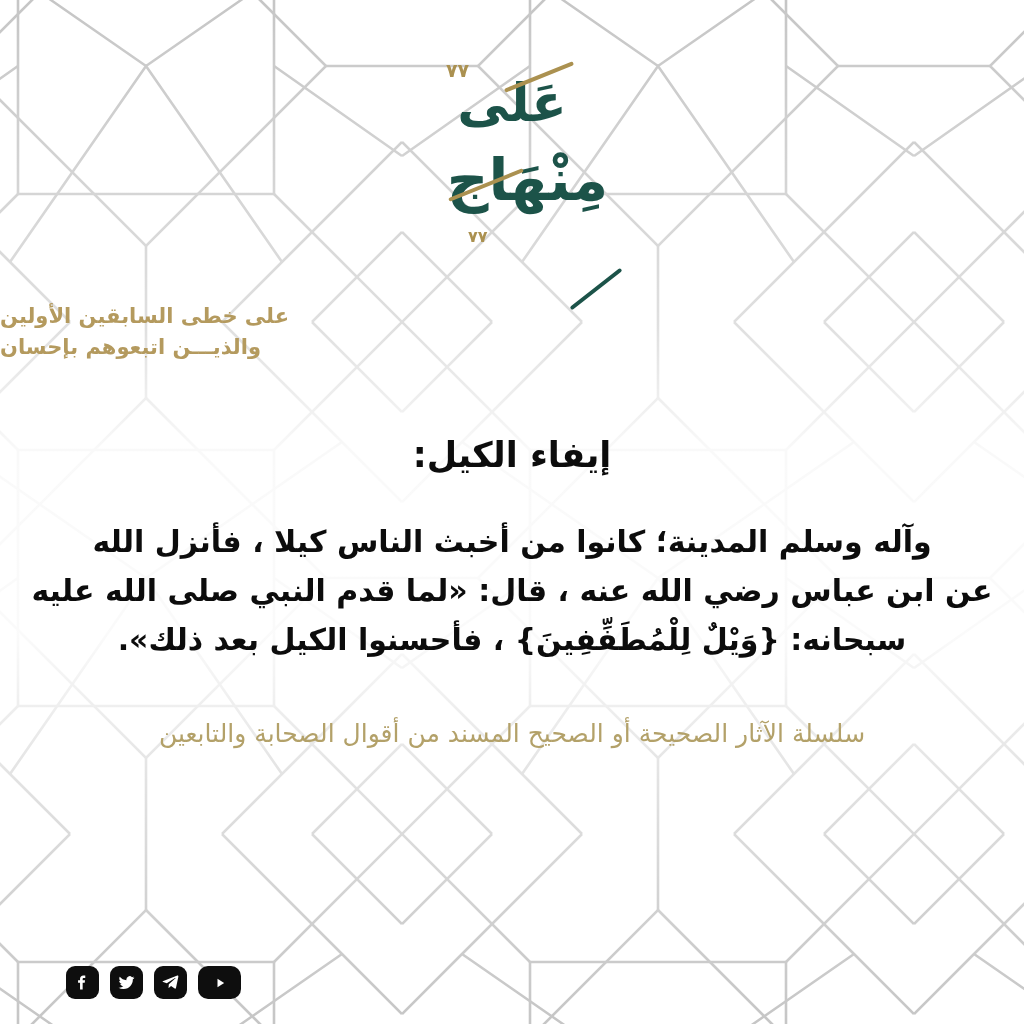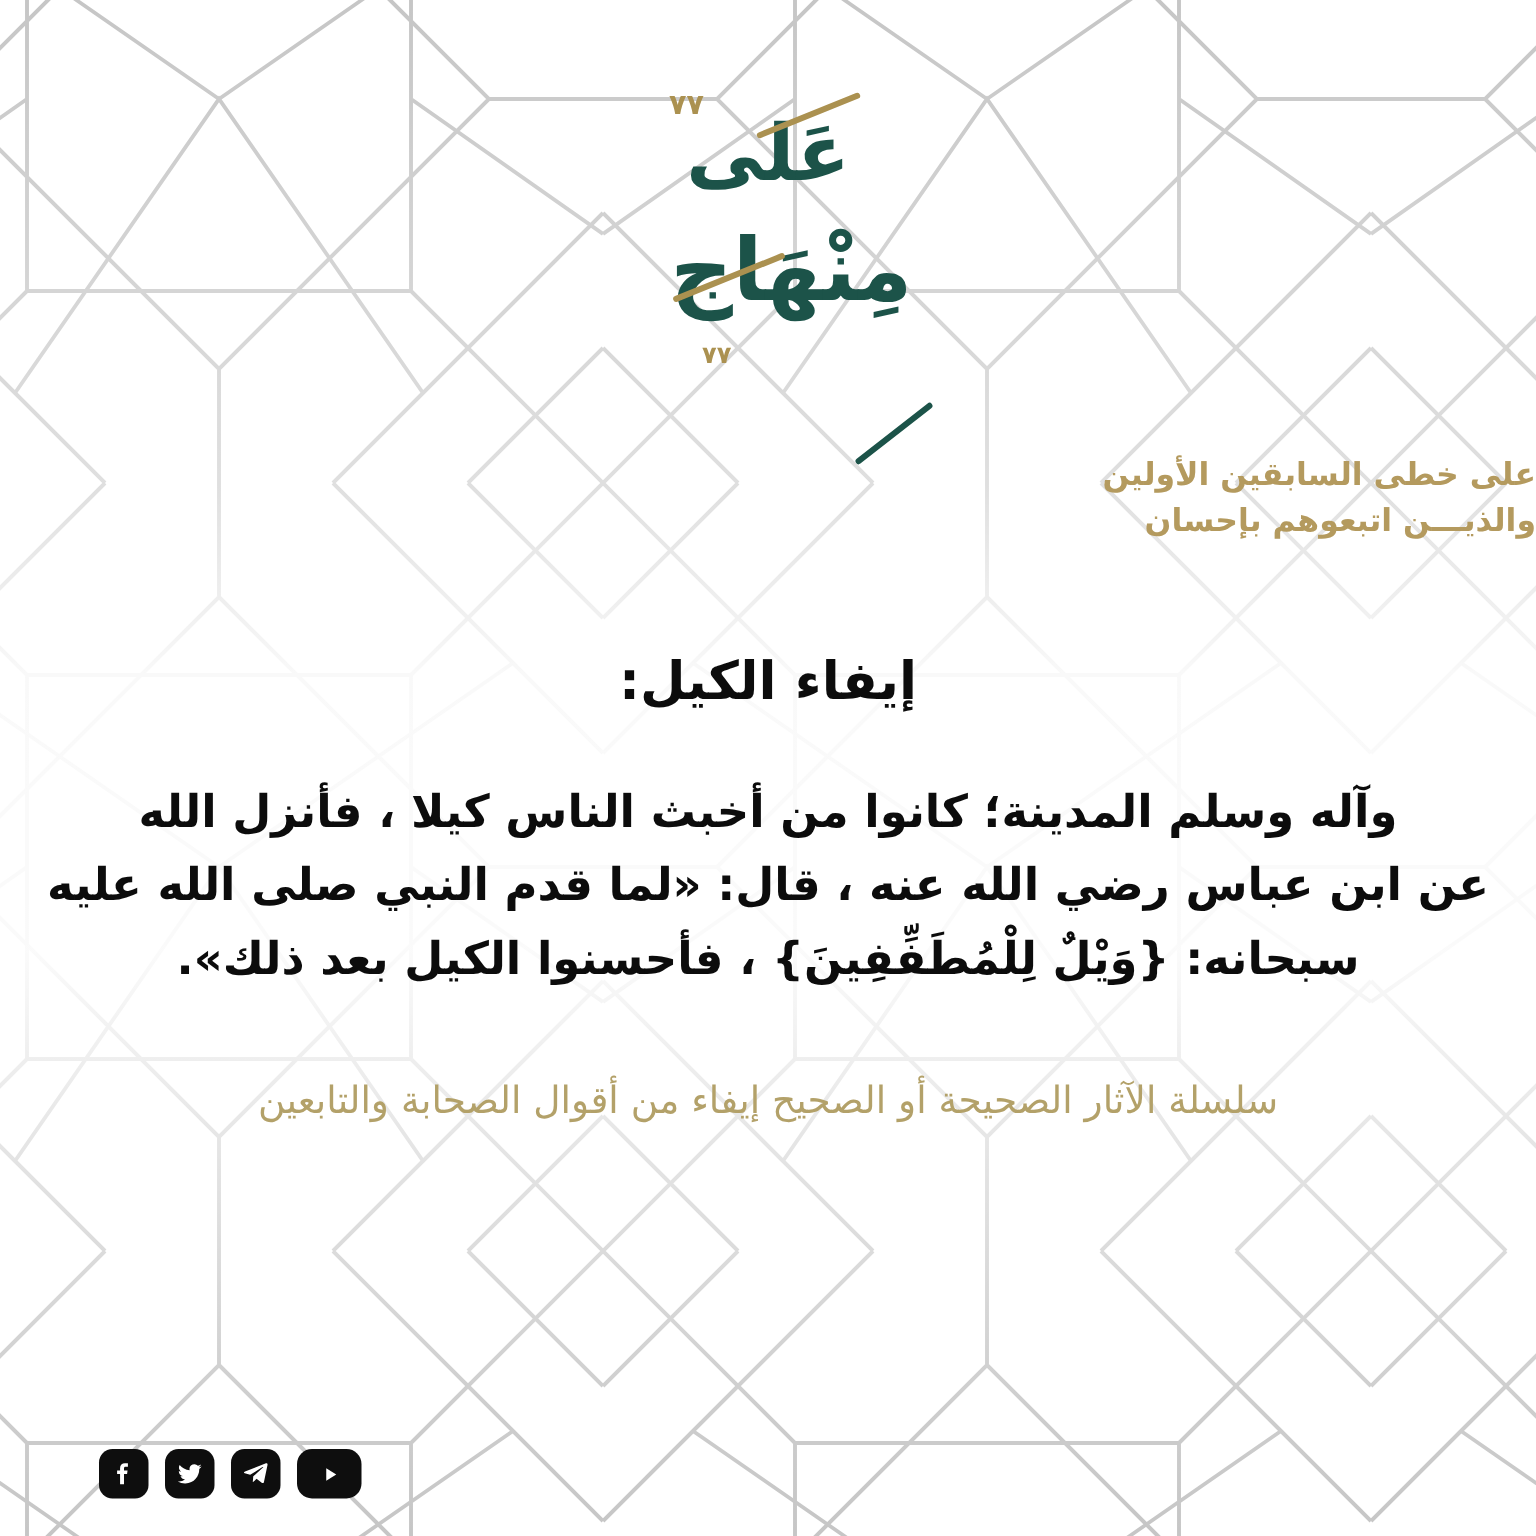--- a/index.html
+++ b/index.html
@@ -30,21 +30,21 @@
   .logo-l3{font-size:54px;line-height:64px;font-weight:bold;}
   .gold-stroke{position:absolute;height:4px;background:#ab9150;border-radius:3px;transform:rotate(-22deg);}
   .gold-stroke.s1{top:16px;left:calc(50% - 10px);width:74px;}
   .gold-stroke.s2{top:124px;left:calc(50% - 66px);width:80px;}
   .green-tail{position:absolute;top:228px;left:calc(50% + 52px);width:64px;height:4px;background:#1c5349;border-radius:3px;transform:rotate(-38deg);}
   .gold-marks{position:absolute;color:#ab9150;font-weight:bold;font-size:19px;line-height:19px;}
   .gold-marks.m1{top:2px;left:calc(50% - 66px);}
   .gold-marks.m2{top:168px;left:calc(50% - 44px);font-size:16px;}
 
   
-  .tagline{position:absolute;top:262px;left:0;width:100%;text-align:right;
+  .tagline{position:absolute;top:262px;left:0;width:100%;text-align:left;
     color:#b49a5e;font-size:21px;line-height:31px;font-weight:600;}
 
   
   .title{position:absolute;top:396px;left:0;width:100%;text-align:center;
     font-size:35px;font-weight:bold;color:#0c0c0c;}
   .body-text{position:absolute;top:478px;left:0;width:100%;text-align:center;
     font-size:30px;font-weight:bold;color:#0c0c0c;line-height:49px;}
   .series{position:absolute;top:680px;left:0;width:100%;text-align:center;
     color:#b3a169;font-size:25px;font-weight:500;}
 
@@ -103,21 +103,21 @@
     </div>
 
     <div class="title" dir="rtl" lang="ar">إيفاء الكيل:</div>
 
     <div class="body-text" dir="rtl" lang="ar">
       <div>وآله وسلم المدينة؛ كانوا من أخبث الناس كيلا ، فأنزل الله</div>
       <div>عن ابن عباس رضي الله عنه ، قال: «لما قدم النبي صلى الله عليه</div>
       <div>سبحانه: {وَيْلٌ لِلْمُطَفِّفِينَ} ، فأحسنوا الكيل بعد ذلك».</div>
     </div>
 
-    <div class="series" dir="rtl" lang="ar">سلسلة الآثار الصحيحة أو الصحيح إيفاء من أقوال الصحابة والتابعين</div>
+    <div class="series" dir="rtl" lang="ar">سلسلة الآثار الصحيحة أو الصحيح المسند من أقوال الصحابة والتابعين</div>
 
     <div class="social-row">
       <div class="badge">
         <svg width="19" height="19" viewBox="0 0 24 24" fill="#ffffff">
           <path d="M15.5 3.2h-2.4c-2.6 0-4.2 1.6-4.2 4.1v1.9H6.4v3.1h2.5v8.5h3.3v-8.5h2.6l.4-3.1h-3V7.6c0-.9.3-1.4 1.4-1.4h1.9V3.2z"></path>
         </svg>
       </div>
       <div class="badge">
         <svg width="19" height="19" viewBox="0 0 24 24" fill="#ffffff">
           <path d="M22 5.9c-.7.3-1.5.5-2.3.6.8-.5 1.5-1.3 1.8-2.2-.8.5-1.7.8-2.6 1a4.1 4.1 0 0 0-7.1 2.8c0 .3 0 .6.1.9C8.5 8.8 5.5 7.2 3.5 4.7c-.4.7-.6 1.4-.6 2.1 0 1.4.7 2.7 1.8 3.4-.7 0-1.3-.2-1.9-.5v.1c0 2 1.4 3.7 3.3 4-.3.1-.7.2-1.1.2l-.8-.1c.5 1.6 2 2.8 3.8 2.9a8.3 8.3 0 0 1-6.1 1.7A11.7 11.7 0 0 0 8.3 20.2c7.5 0 11.7-6.3 11.7-11.7v-.5c.8-.6 1.5-1.3 2-2.1z"></path>

